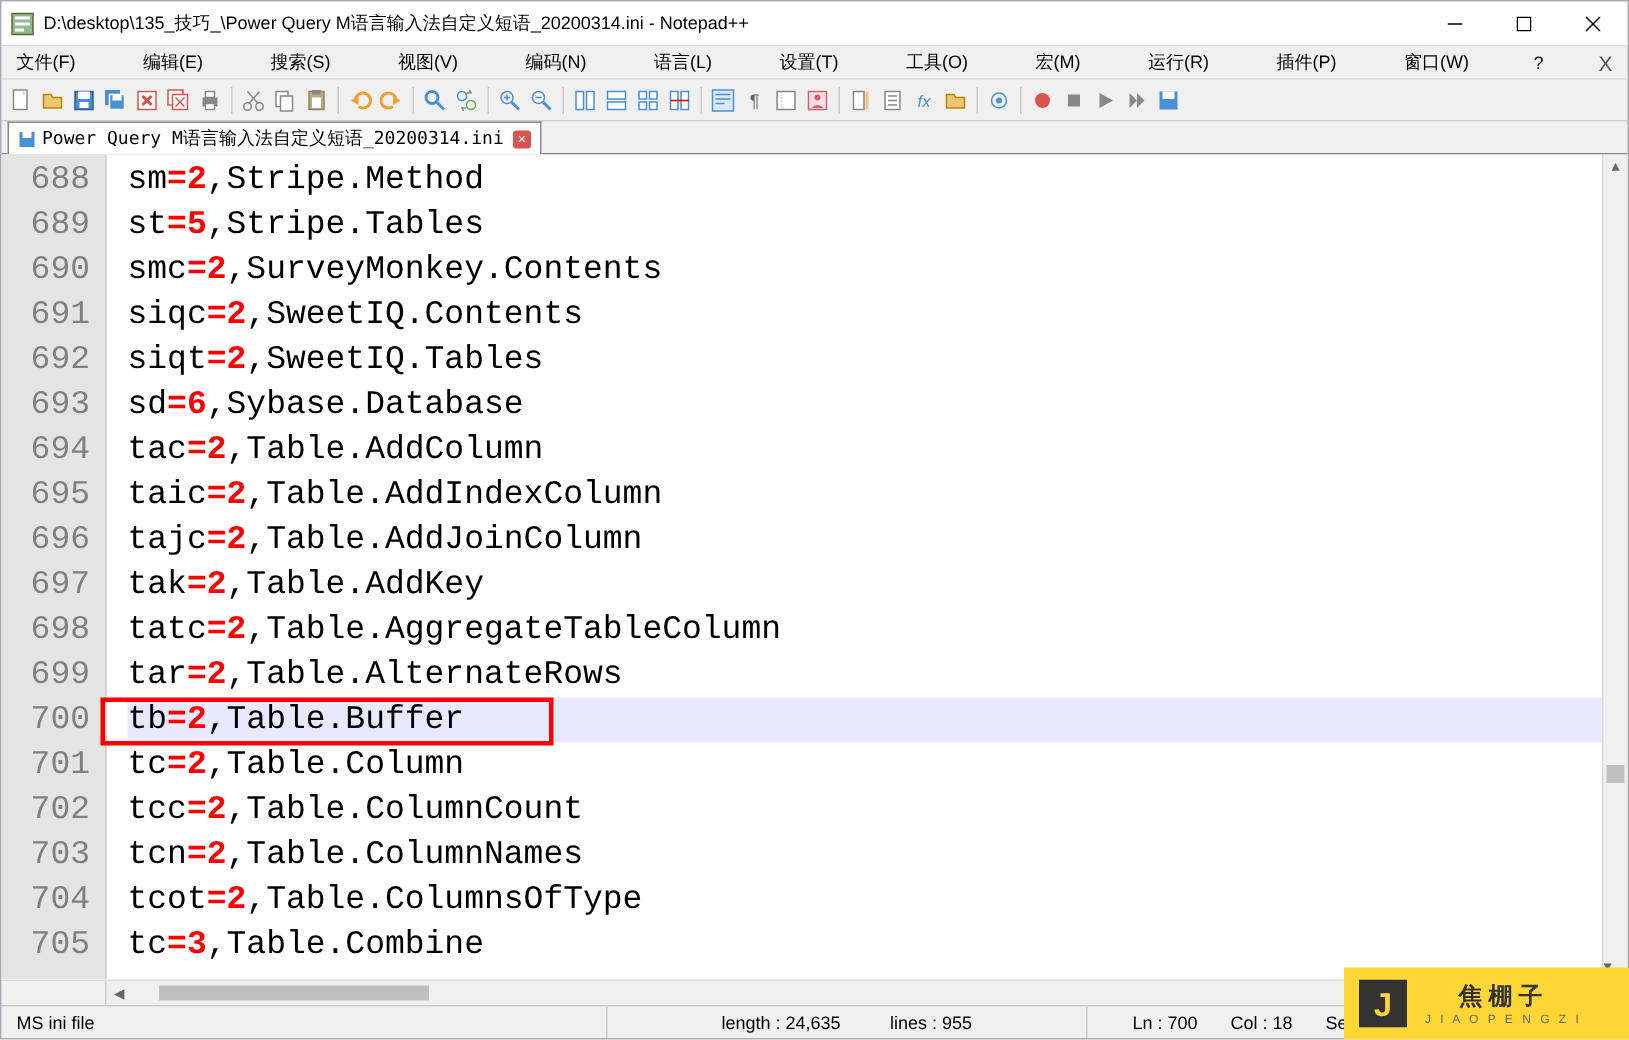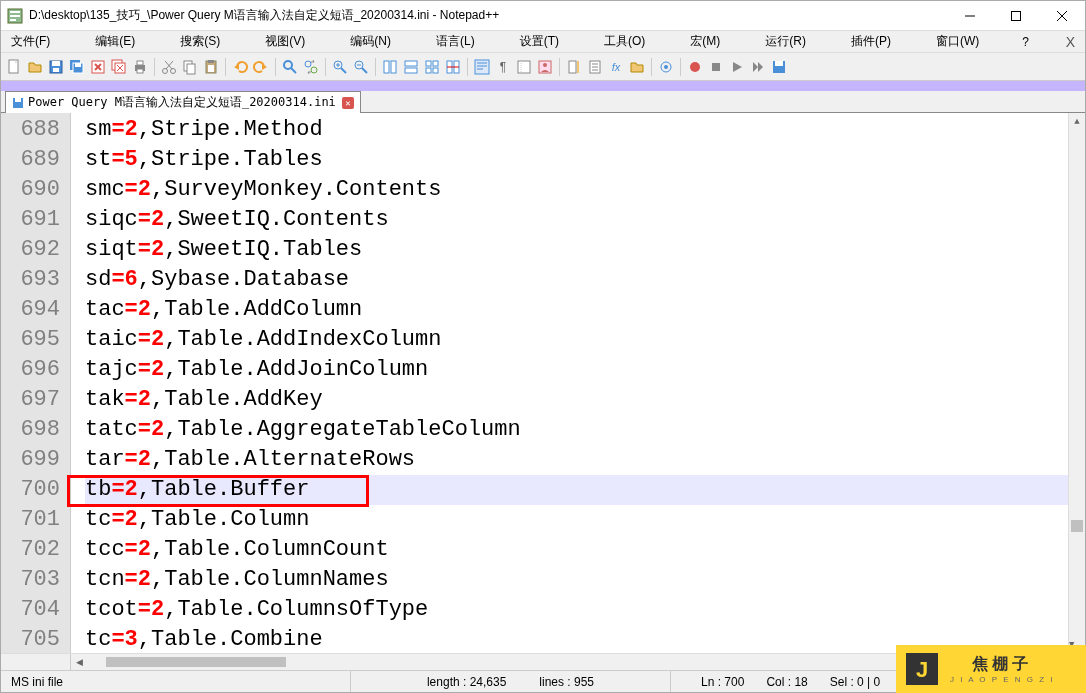--- a/index.html
+++ b/index.html
@@ -10,21 +10,21 @@
 .titlebar .title { flex:1; font-size:12px; color:#000; }
 .winbtns { display:flex; height:100%; }
 .winbtn { width:46px; height:30px; display:flex; align-items:center; justify-content:center; }
 .menubar { background:#f0f0f0; height:22px; display:flex; align-items:center; padding:0 4px; border-bottom:1px solid #ddd; position:relative;gap:33px; }
 .menubar .mitem { padding:2px 6px; font-size:12px; }
 .menubar .qmark { position:absolute; right:50px; }
 .menubar .bigx { position:absolute; right:10px; font-size:14px; color:#555; }
 .toolbar { background:#f0f0f0; height:28px; display:flex; align-items:center; padding:2px 4px; gap:3px; border-bottom:1px solid #ccc; }
 .tbtn { width:18px; height:18px; display:flex; align-items:center; justify-content:center; }
 .tsep { width:1px; height:18px; background:#ccc; margin:0 2px; }
-.tabbar { background:#f0f0f0; height:22px; display:flex; align-items:flex-end; padding-left:4px; border-bottom:1px solid #888;margin-top:10px; }
+.tabbar { background:#f0f0f0; height:22px; display:flex; align-items:flex-end; padding-left:4px; border-bottom:1px solid #888; }
 .tab { background:#fff; border:1px solid #888; border-bottom:none; padding:2px 6px; font-size:12px; display:flex; align-items:center; gap:4px; position:relative; top:1px; font-family:"SimSun",monospace; }
 .tab .tabicon { width:12px; height:12px; }
 .tab .tabclose { width:12px; height:12px; background:#d9534f; color:#fff; font-size:9px; display:flex; align-items:center; justify-content:center; border-radius:2px; margin-left:2px; }
 .editor { flex:1; display:flex; background:#fff; font-family:Consolas,"Courier New",monospace; font-size:22px; overflow:hidden; position:relative; }
 .gutter { background:#e4e4e4; color:#808080; text-align:right; padding:2px 10px 2px 8px; user-select:none; border-right:1px solid #ccc; width:70px; }
 .gutter div { height:30px; line-height:30px; }
 .code { flex:1; padding:2px 0 2px 14px; position:relative; }
 .codeline { height:30px; line-height:30px; white-space:pre; }
 .codeline.hl { background:#e8e8ff; }
 .eq { color:#ff0000; font-weight:bold; }
@@ -34,21 +34,21 @@
 .vscroll .track { position:absolute; top:17px; bottom:17px; left:0; right:0; }
 .vscroll .thumb { background:#c0c0c0; position:absolute; left:2px; right:2px; top:390px; height:12px; }
 .vscroll .abot { position:absolute; bottom:0; }
 .hscrollrow { height:17px; background:#f0f0f0; border-top:1px solid #ddd; display:flex; }
 .hscrollrow .spacer { width:70px; border-right:1px solid #ccc; }
 .hscrollrow .htrack { flex:1; position:relative; }
 .hscrollrow .harrow { width:17px; display:flex; align-items:center; justify-content:center; color:#666; font-size:9px; }
 .hscrollrow .hthumb { background:#c0c0c0; position:absolute; top:3px; bottom:3px; left:18px; width:180px; }
 .statusbar { height:22px; background:#f0f0f0; border-top:1px solid #ccc; display:flex; align-items:center; font-size:12px; position:relative; }
 .statusbar .cell { padding:0 10px; border-right:1px solid #ccc; height:100%; display:flex; align-items:center; }
-.statusbar .cell.first { width:350px; }
+.statusbar .cell.first { width:404px; }
 .statusbar .cell.mid { width:320px; justify-content:center; gap:33px; }
 .statusbar .cell.pos { width:260px; gap:22px; padding-left:30px; }
 .statusbar .cell.last { border:none; }
 .watermark { position:absolute; right:0; bottom:0; width:190px; height:48px; background:#ffd633; display:flex; align-items:center; padding-left:10px; gap:12px; z-index:5; }
 .watermark .logo { width:32px; height:32px; position:relative; }
 .watermark .txt { display:flex; flex-direction:column;align-items:center; }
 .watermark .cn { font-size:16px; font-weight:bold; color:#333; letter-spacing:4px; }
 .watermark .en { font-size:8px; color:#666; letter-spacing:2px; }
 </style>
 </head>

